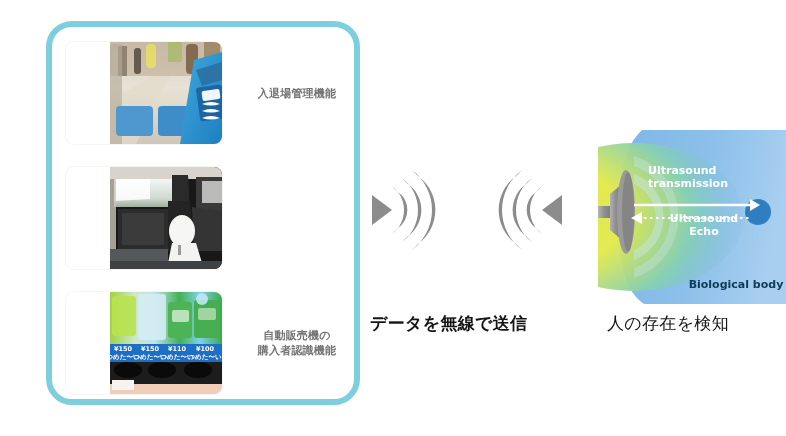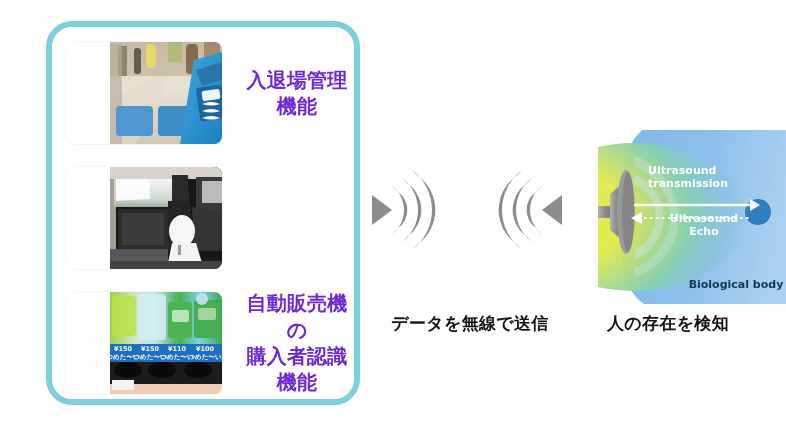--- a/index.html
+++ b/index.html
@@ -48,43 +48,43 @@
     flex: 0 0 auto;
     position: relative;
     box-shadow: 0 0 0 1px rgba(0,0,0,0.04);
     padding-left: 44px;
   }
   .thumb svg { display: block; }
 
   .feature-label {
     flex: 1 1 auto;
     text-align: center;
-    font-size: 20px;
+    font-size: 11px;
     font-weight: bold;
-    color: #6d28d9;
+    color: #737373;
     line-height: 1.32;
     letter-spacing: 0.2px;
     padding-left: 20px;
     white-space: pre-line;
   }
 
   
   #transmission-group {
     position: absolute;
     left: 372px;
     top: 170px;
     width: 190px;
     height: 80px;
   }
   #transmission-caption {
     position: absolute;
     left: 370px;
     top: 312px;
     width: 200px;
-    text-align: center;
+    text-align: left;
     font-size: 17px;
     font-weight: bold;
     color: #141414;
     letter-spacing: 0.3px;
   }
 
   
   #body-diagram {
     position: absolute;
     left: 550px;
@@ -93,21 +93,21 @@
     height: 182px;
     margin-left: 48px;
   }
   #detection-caption {
     position: absolute;
     left: 578px;
     top: 312px;
     width: 180px;
     text-align: center;
     font-size: 17px;
-    font-weight: bold;
+    font-weight: normal;
     color: #141414;
     letter-spacing: 0.3px;
   }
 
   .diagram-text {
     position: absolute;
     font-family: "DejaVu Sans", sans-serif;
     font-weight: bold;
     pointer-events: none;
     white-space: pre-line;

